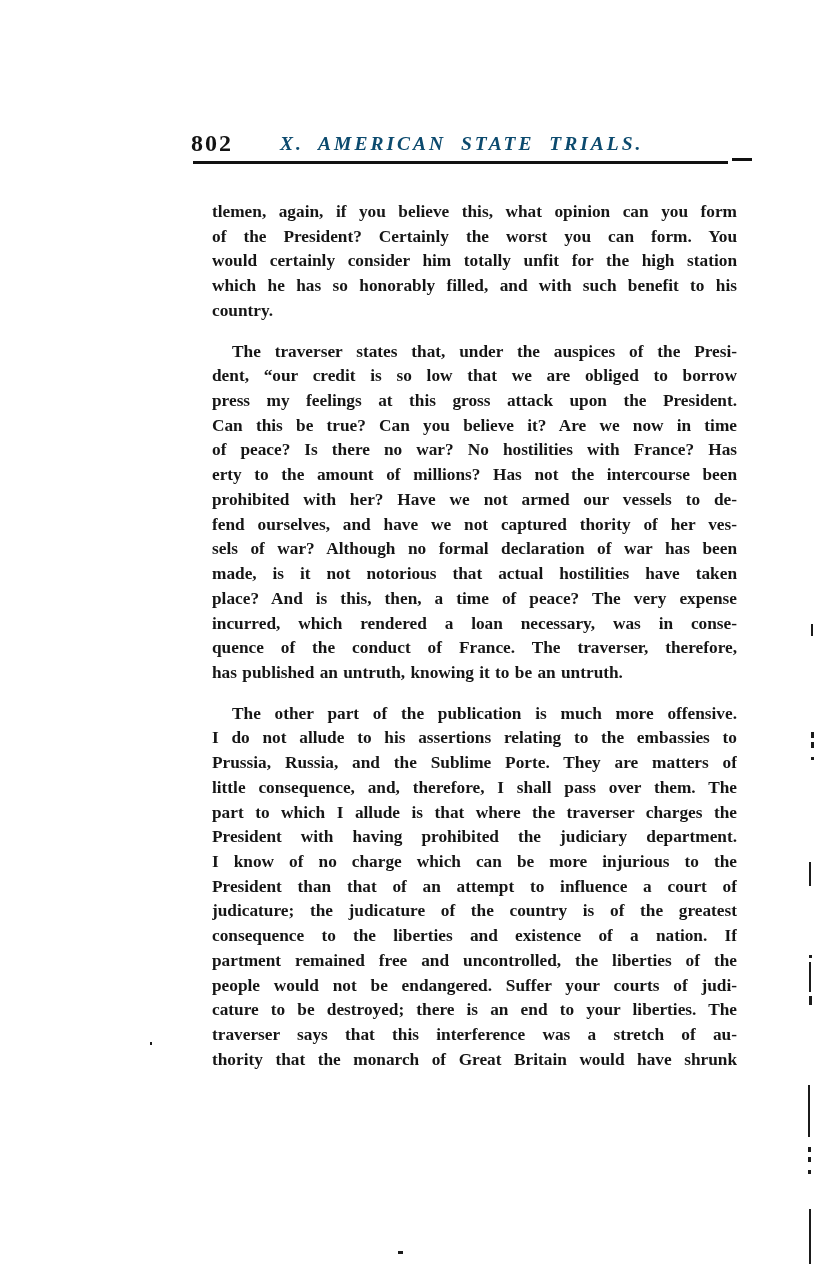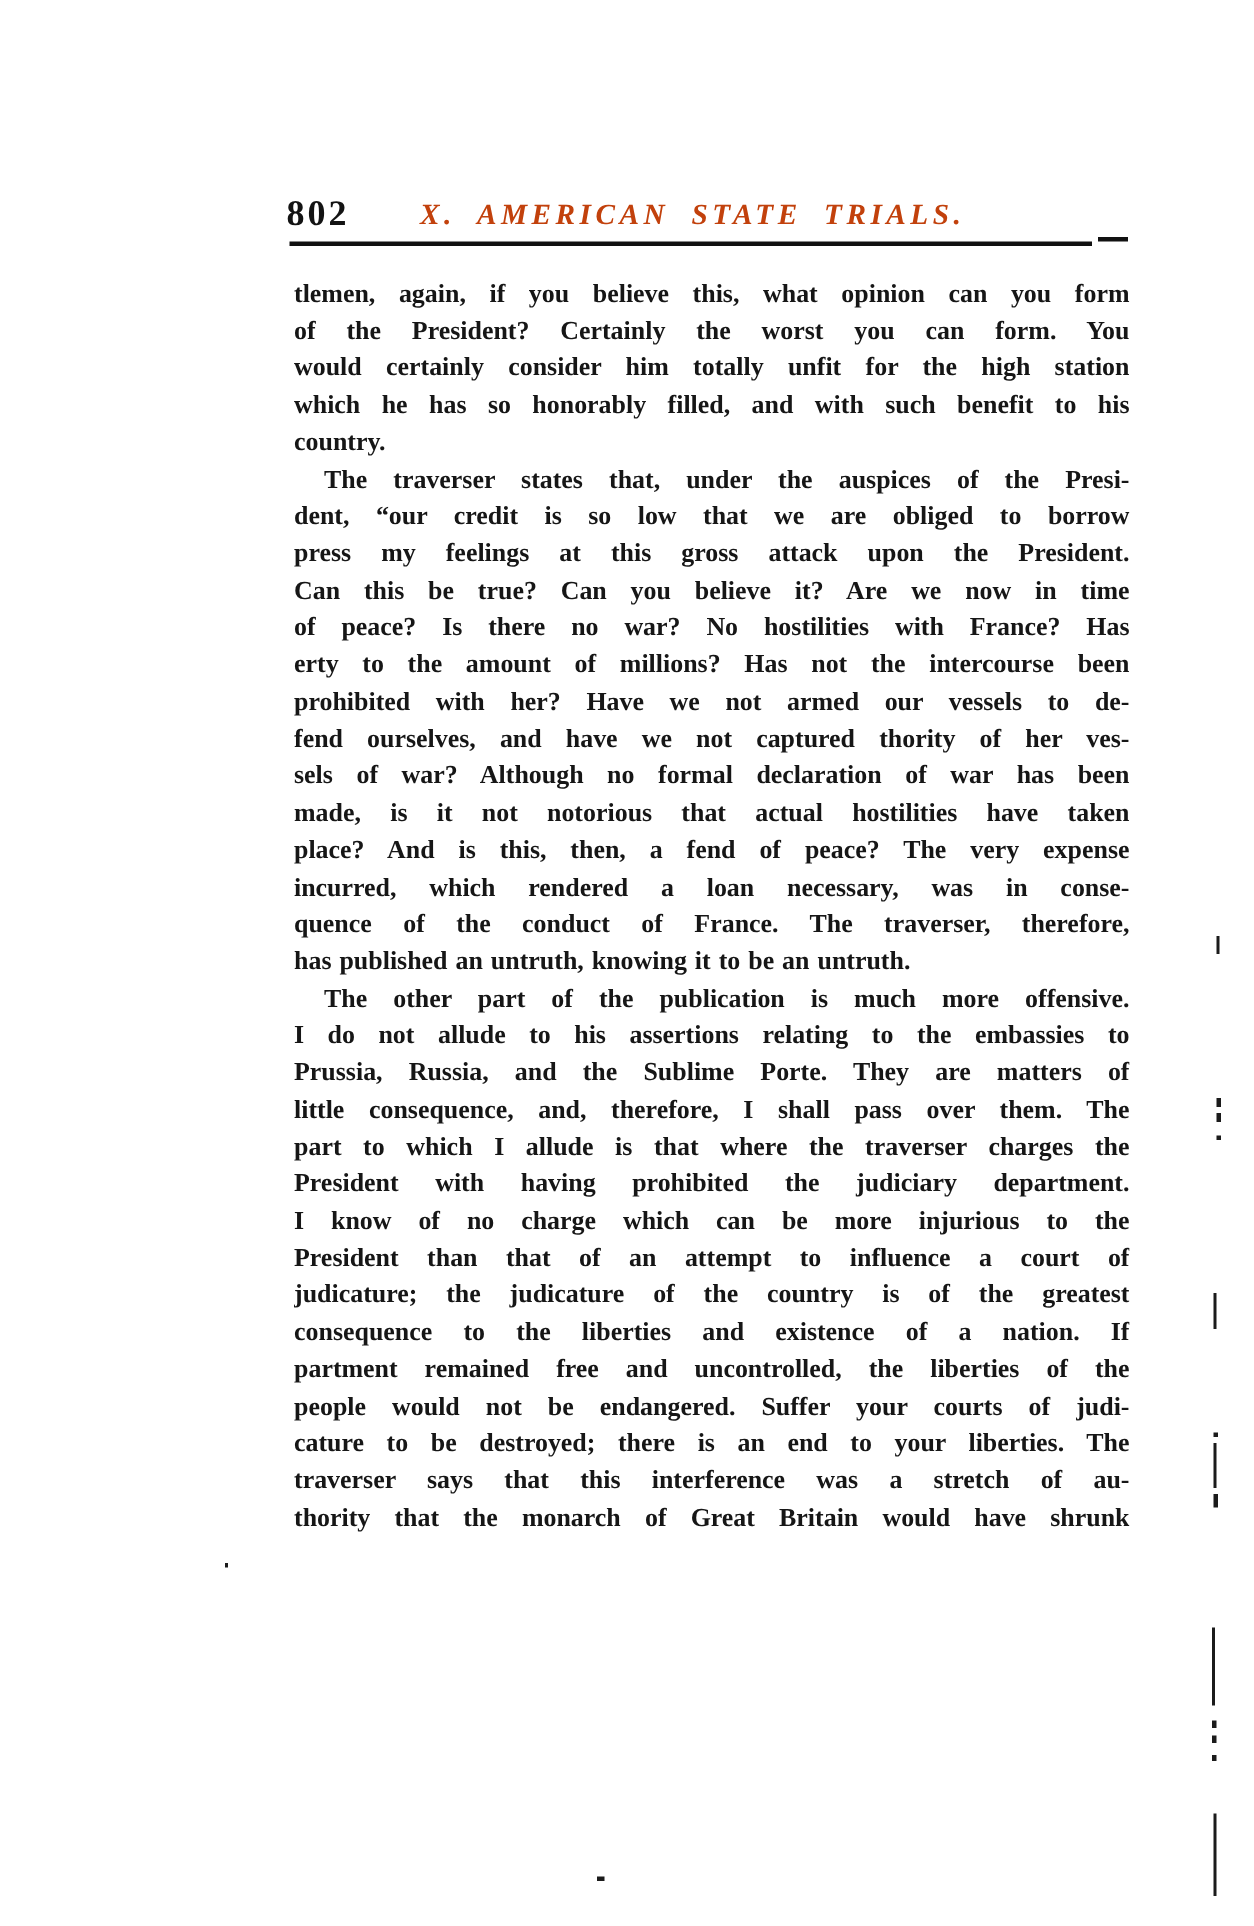--- a/index.html
+++ b/index.html
@@ -27,21 +27,21 @@
   .running-title {
     position: absolute;
     left: 280px;
     top: 133px;
     font-size: 19.5px;
     font-weight: 700;
     font-style: italic;
     letter-spacing: 3px;
     word-spacing: 7px;
     white-space: nowrap;
-    color: #c2410c;
+    color: #0c4a6e;
   }
   .header-rule {
     position: absolute;
     left: 193px;
     top: 161px;
     width: 535px;
     height: 3px;
     background: #111111;
   }
   .header-rule-dash {
@@ -55,21 +55,21 @@
   .page-body {
     position: absolute;
     left: 196px;
     top: 184px;
     width: 557px;
     font-size: 17.3px;
     font-weight: 700;
     line-height: 24.72px;
     word-spacing: 1px;
   }
-  .para { margin: 0; padding: 0; }
+  .para { margin: 16px; padding: 0; }
   .line {
     height: 24.72px;
     overflow: hidden;
     text-align: justify;
     text-align-last: justify;
     white-space: normal;
   }
   .line.endline {
     text-align-last: left;
   }
@@ -101,21 +101,21 @@
         <div class="line indent">The traverser states that, under the auspices of the Presi-</div>
         <div class="line">dent, “our credit is so low that we are obliged to borrow</div>
         <div class="line">press my feelings at this gross attack upon the President.</div>
         <div class="line">Can this be true? Can you believe it? Are we now in time</div>
         <div class="line">of peace? Is there no war? No hostilities with France? Has</div>
         <div class="line">erty to the amount of millions? Has not the intercourse been</div>
         <div class="line">prohibited with her? Have we not armed our vessels to de-</div>
         <div class="line">fend ourselves, and have we not captured thority of her ves-</div>
         <div class="line">sels of war? Although no formal declaration of war has been</div>
         <div class="line">made, is it not notorious that actual hostilities have taken</div>
-        <div class="line">place? And is this, then, a fend of peace? The very expense</div>
+        <div class="line">place? And is this, then, a time of peace? The very expense</div>
         <div class="line">incurred, which rendered a loan necessary, was in conse-</div>
         <div class="line">quence of the conduct of France. The traverser, therefore,</div>
         <div class="line endline">has published an untruth, knowing it to be an untruth.</div>
       </div>
       <div class="para">
         <div class="line indent">The other part of the publication is much more offensive.</div>
         <div class="line">I do not allude to his assertions relating to the embassies to</div>
         <div class="line">Prussia, Russia, and the Sublime Porte. They are matters of</div>
         <div class="line">little consequence, and, therefore, I shall pass over them. The</div>
         <div class="line">part to which I allude is that where the traverser charges the</div>

